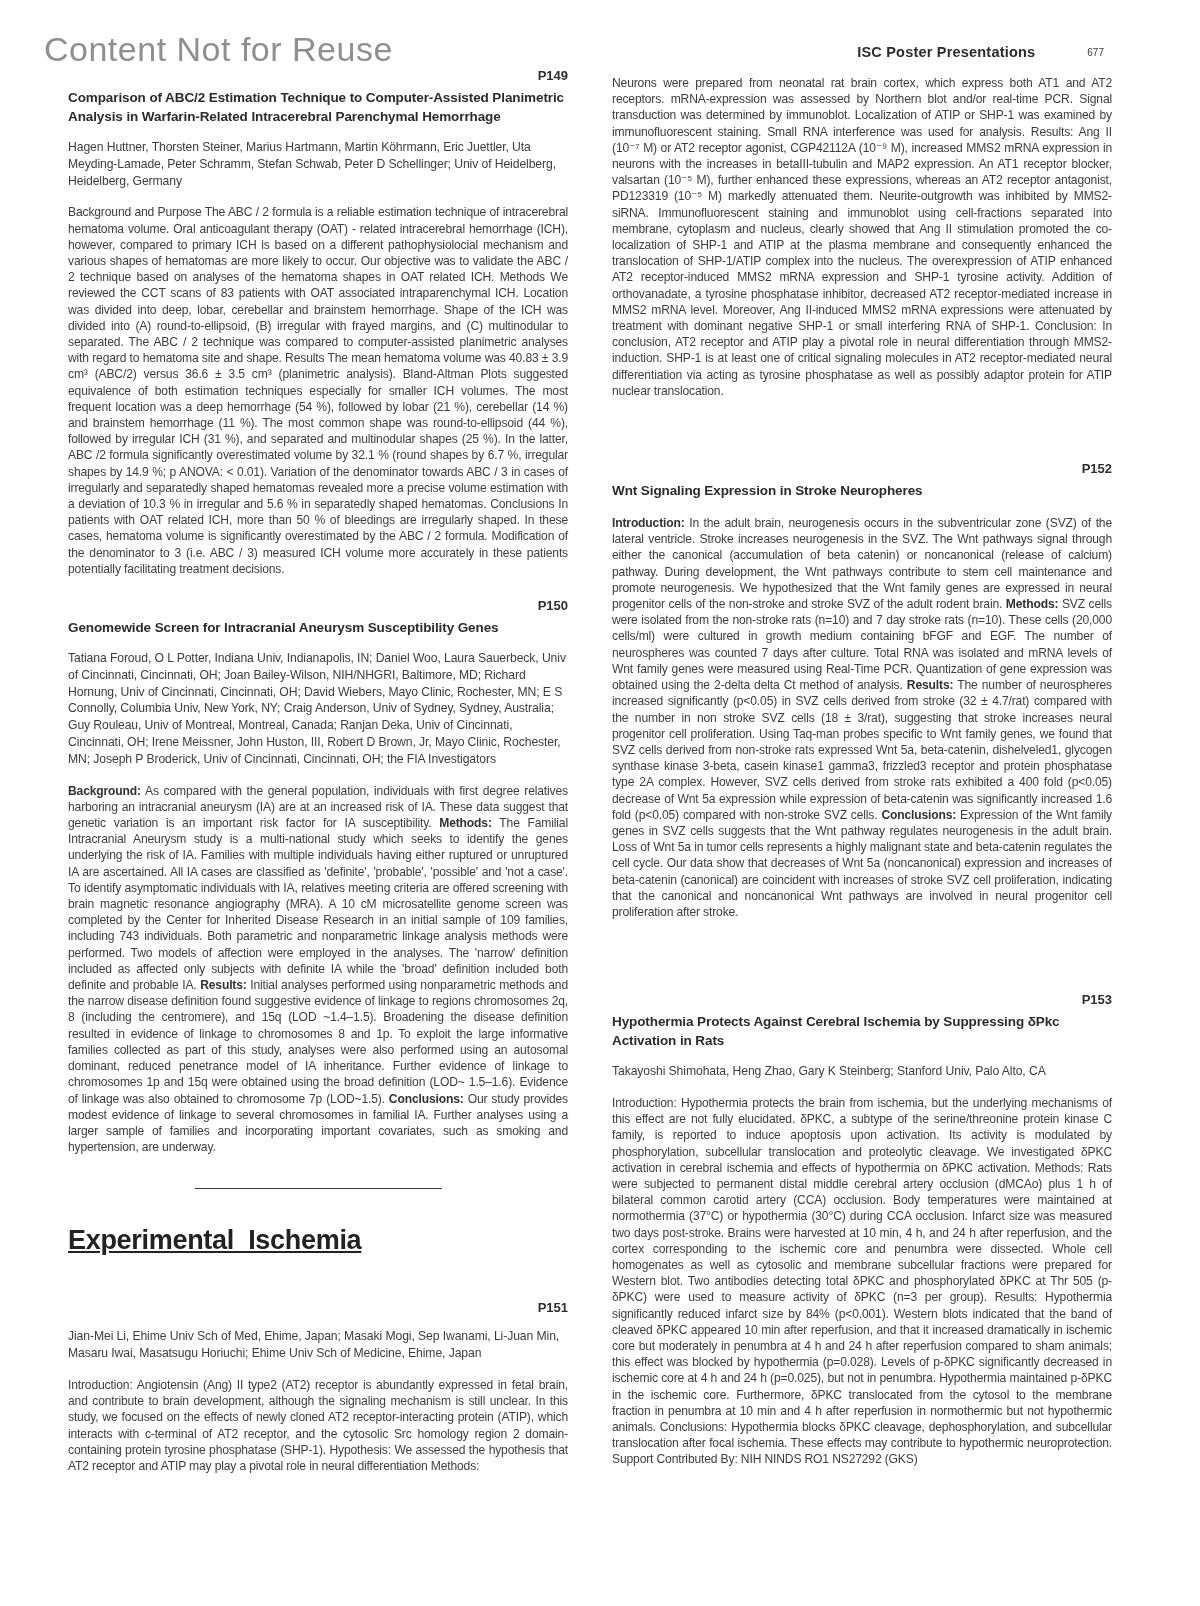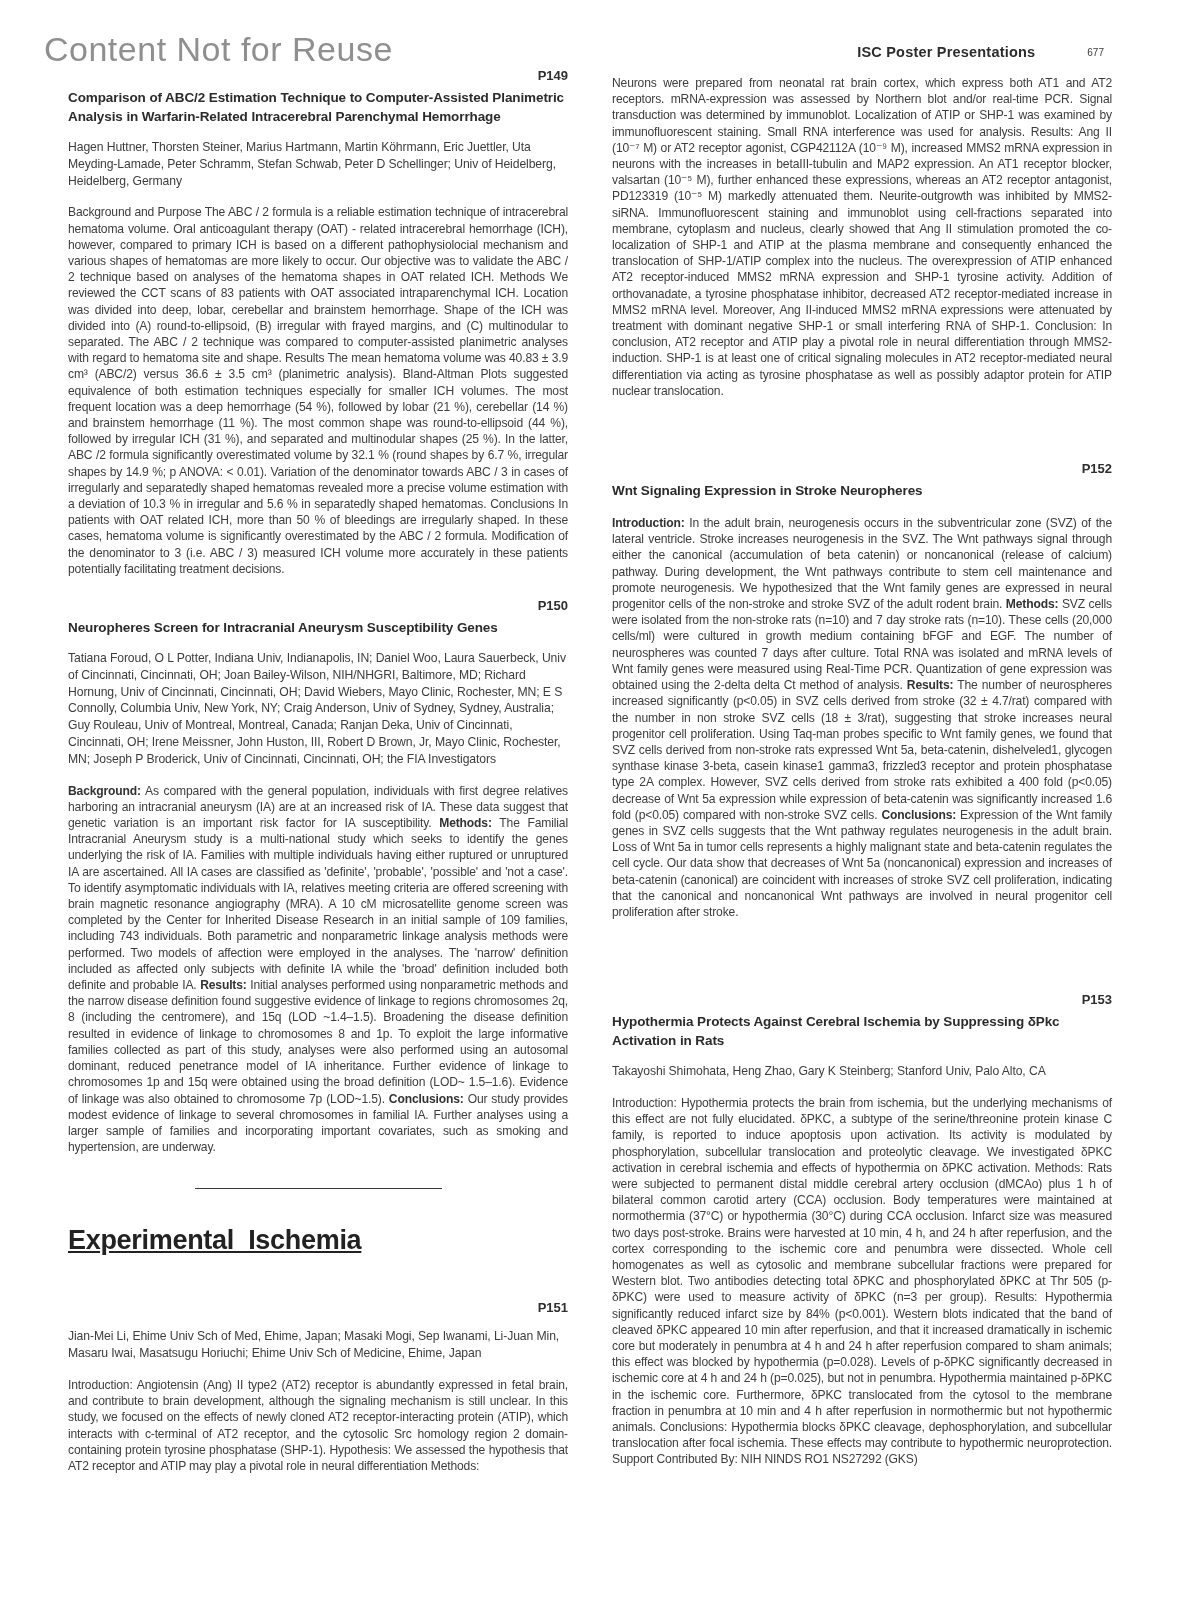--- a/index.html
+++ b/index.html
@@ -60,21 +60,21 @@
 
     <div>
       <div class="pnum">P149</div>
       <h3 class="abs-title">Comparison of ABC/2 Estimation Technique to Computer-Assisted Planimetric Analysis in Warfarin-Related Intracerebral Parenchymal Hemorrhage</h3>
       <p class="authors">Hagen Huttner, Thorsten Steiner, Marius Hartmann, Martin Köhrmann, Eric Juettler, Uta Meyding-Lamade, Peter Schramm, Stefan Schwab, Peter D Schellinger; Univ of Heidelberg, Heidelberg, Germany</p>
       <p class="body">Background and Purpose The ABC / 2 formula is a reliable estimation technique of intracerebral hematoma volume. Oral anticoagulant therapy (OAT) - related intracerebral hemorrhage (ICH), however, compared to primary ICH is based on a different pathophysiolocial mechanism and various shapes of hematomas are more likely to occur. Our objective was to validate the ABC / 2 technique based on analyses of the hematoma shapes in OAT related ICH. Methods We reviewed the CCT scans of 83 patients with OAT associated intraparenchymal ICH. Location was divided into deep, lobar, cerebellar and brainstem hemorrhage. Shape of the ICH was divided into (A) round-to-ellipsoid, (B) irregular with frayed margins, and (C) multinodular to separated. The ABC / 2 technique was compared to computer-assisted planimetric analyses with regard to hematoma site and shape. Results The mean hematoma volume was 40.83 ± 3.9 cm³ (ABC/2) versus 36.6 ± 3.5 cm³ (planimetric analysis). Bland-Altman Plots suggested equivalence of both estimation techniques especially for smaller ICH volumes. The most frequent location was a deep hemorrhage (54 %), followed by lobar (21 %), cerebellar (14 %) and brainstem hemorrhage (11 %). The most common shape was round-to-ellipsoid (44 %), followed by irregular ICH (31 %), and separated and multinodular shapes (25 %). In the latter, ABC /2 formula significantly overestimated volume by 32.1 % (round shapes by 6.7 %, irregular shapes by 14.9 %; p ANOVA: &lt; 0.01). Variation of the denominator towards ABC / 3 in cases of irregularly and separatedly shaped hematomas revealed more a precise volume estimation with a deviation of 10.3 % in irregular and 5.6 % in separatedly shaped hematomas. Conclusions In patients with OAT related ICH, more than 50 % of bleedings are irregularly shaped. In these cases, hematoma volume is significantly overestimated by the ABC / 2 formula. Modification of the denominator to 3 (i.e. ABC / 3) measured ICH volume more accurately in these patients potentially facilitating treatment decisions.</p>
     </div>
 
     <div class="mt-p150">
       <div class="pnum">P150</div>
-      <h3 class="abs-title">Neuropheres Screen for Intracranial Aneurysm Susceptibility Genes</h3>
+      <h3 class="abs-title">Genomewide Screen for Intracranial Aneurysm Susceptibility Genes</h3>
       <p class="authors">Tatiana Foroud, O L Potter, Indiana Univ, Indianapolis, IN; Daniel Woo, Laura Sauerbeck, Univ of Cincinnati, Cincinnati, OH; Joan Bailey-Wilson, NIH/NHGRI, Baltimore, MD; Richard Hornung, Univ of Cincinnati, Cincinnati, OH; David Wiebers, Mayo Clinic, Rochester, MN; E S Connolly, Columbia Univ, New York, NY; Craig Anderson, Univ of Sydney, Sydney, Australia; Guy Rouleau, Univ of Montreal, Montreal, Canada; Ranjan Deka, Univ of Cincinnati, Cincinnati, OH; Irene Meissner, John Huston, III, Robert D Brown, Jr, Mayo Clinic, Rochester, MN; Joseph P Broderick, Univ of Cincinnati, Cincinnati, OH; the FIA Investigators</p>
       <p class="body"><span class="run-bold">Background:</span><span> As compared with the general population, individuals with first degree relatives harboring an intracranial aneurysm (IA) are at an increased risk of IA. These data suggest that genetic variation is an important risk factor for IA susceptibility. </span><span class="run-bold">Methods:</span><span> The Familial Intracranial Aneurysm study is a multi-national study which seeks to identify the genes underlying the risk of IA. Families with multiple individuals having either ruptured or unruptured IA are ascertained. All IA cases are classified as 'definite', 'probable', 'possible' and 'not a case'. To identify asymptomatic individuals with IA, relatives meeting criteria are offered screening with brain magnetic resonance angiography (MRA). A 10 cM microsatellite genome screen was completed by the Center for Inherited Disease Research in an initial sample of 109 families, including 743 individuals. Both parametric and nonparametric linkage analysis methods were performed. Two models of affection were employed in the analyses. The 'narrow' definition included as affected only subjects with definite IA while the 'broad' definition included both definite and probable IA. </span><span class="run-bold">Results:</span><span> Initial analyses performed using nonparametric methods and the narrow disease definition found suggestive evidence of linkage to regions chromosomes 2q, 8 (including the centromere), and 15q (LOD ~1.4–1.5). Broadening the disease definition resulted in evidence of linkage to chromosomes 8 and 1p. To exploit the large informative families collected as part of this study, analyses were also performed using an autosomal dominant, reduced penetrance model of IA inheritance. Further evidence of linkage to chromosomes 1p and 15q were obtained using the broad definition (LOD~ 1.5–1.6). Evidence of linkage was also obtained to chromosome 7p (LOD~1.5). </span><span class="run-bold">Conclusions:</span><span> Our study provides modest evidence of linkage to several chromosomes in familial IA. Further analyses using a larger sample of families and incorporating important covariates, such as smoking and hypertension, are underway.</span></p>
     </div>
 
     <hr class="section-rule">
     <h1 class="section-title">Experimental Ischemia</h1>
 
     <div class="mt-p151">
       <div class="pnum">P151</div>
       <p class="authors">Jian-Mei Li, Ehime Univ Sch of Med, Ehime, Japan; Masaki Mogi, Sep Iwanami, Li-Juan Min, Masaru Iwai, Masatsugu Horiuchi; Ehime Univ Sch of Medicine, Ehime, Japan</p>

